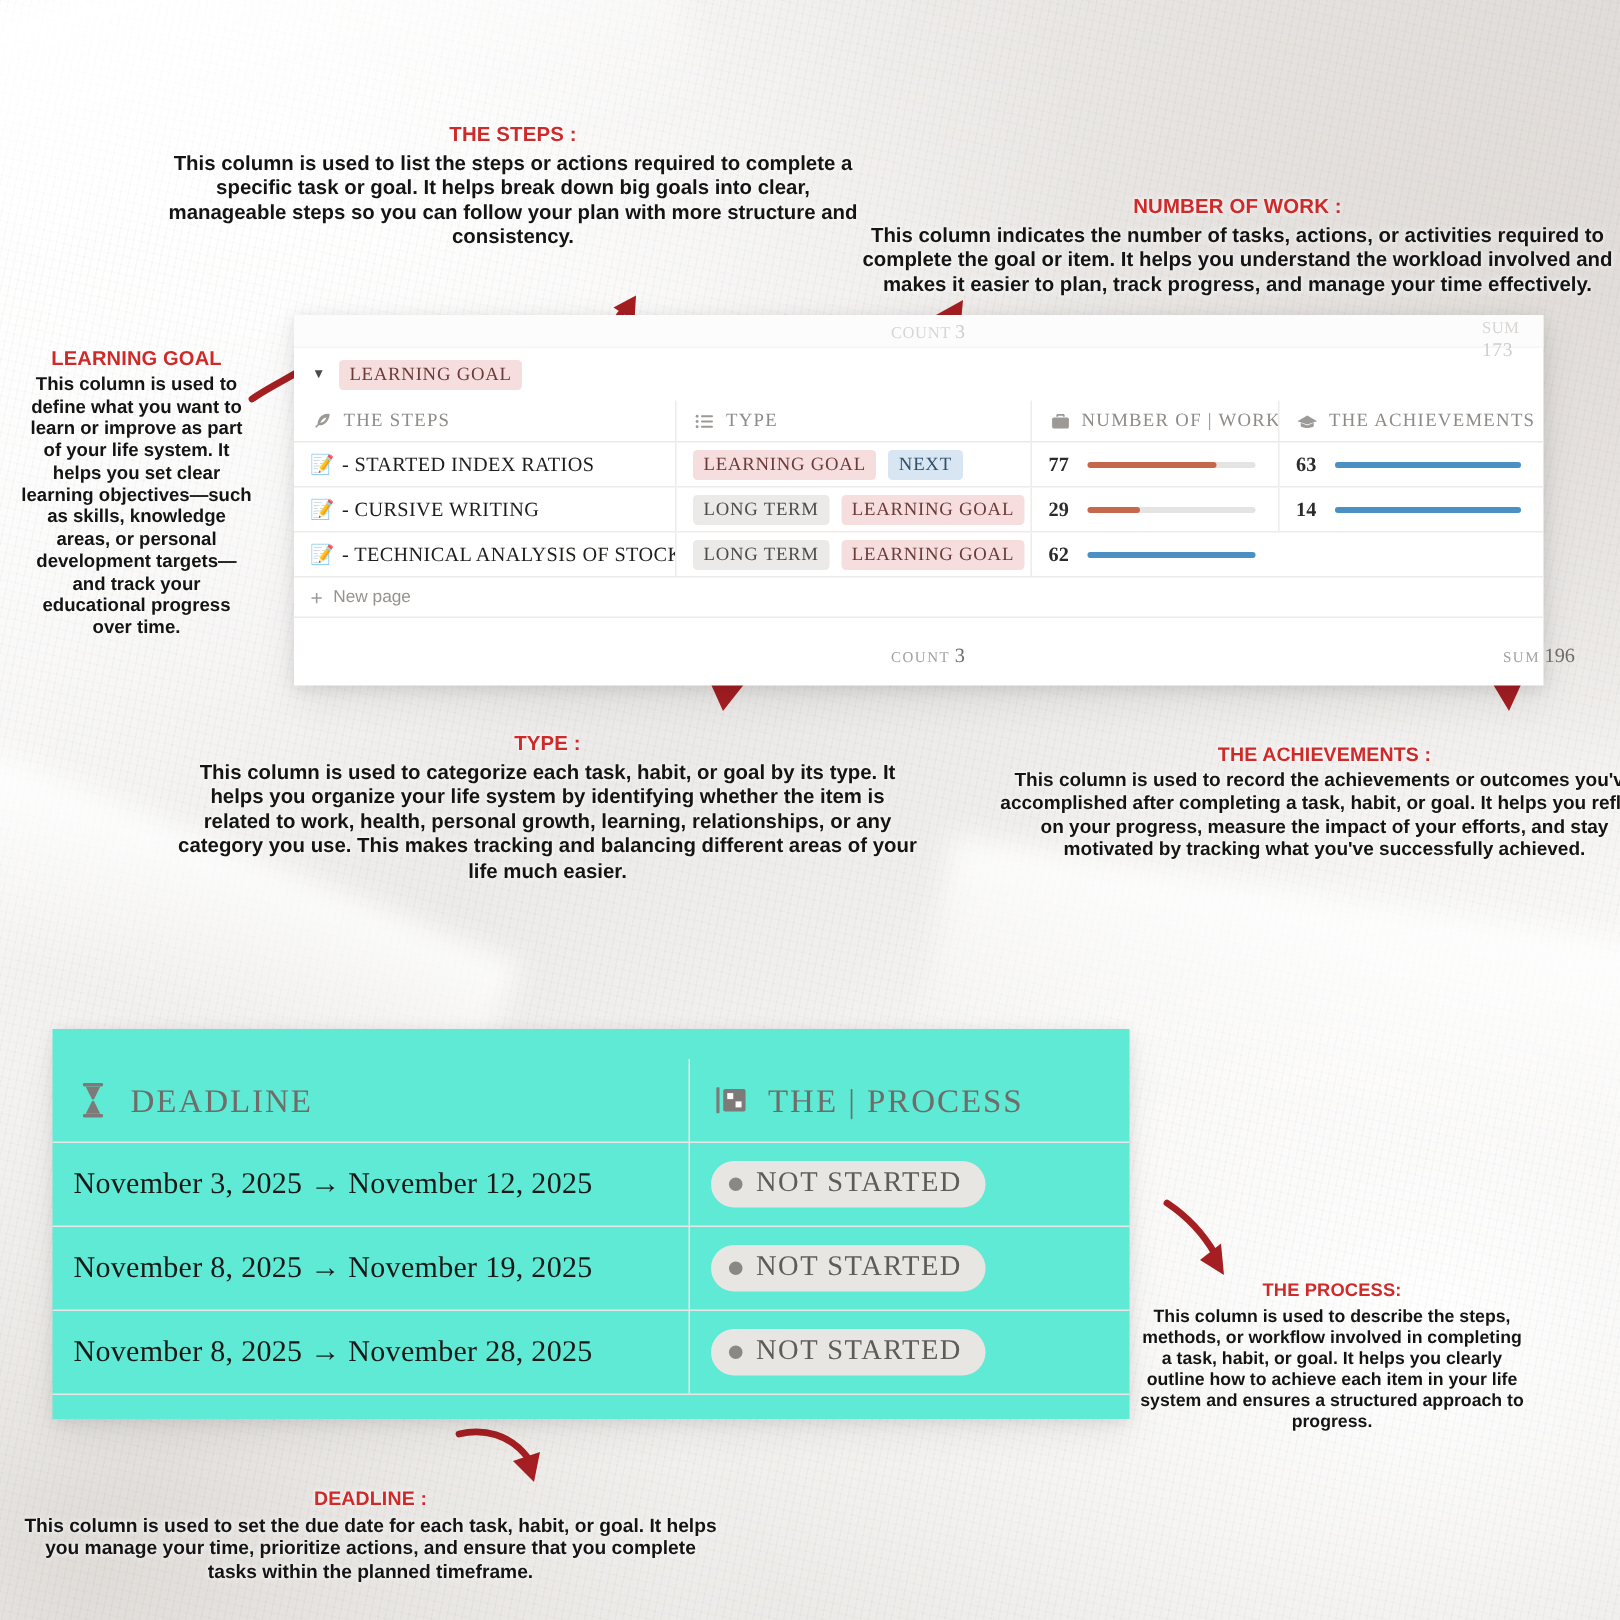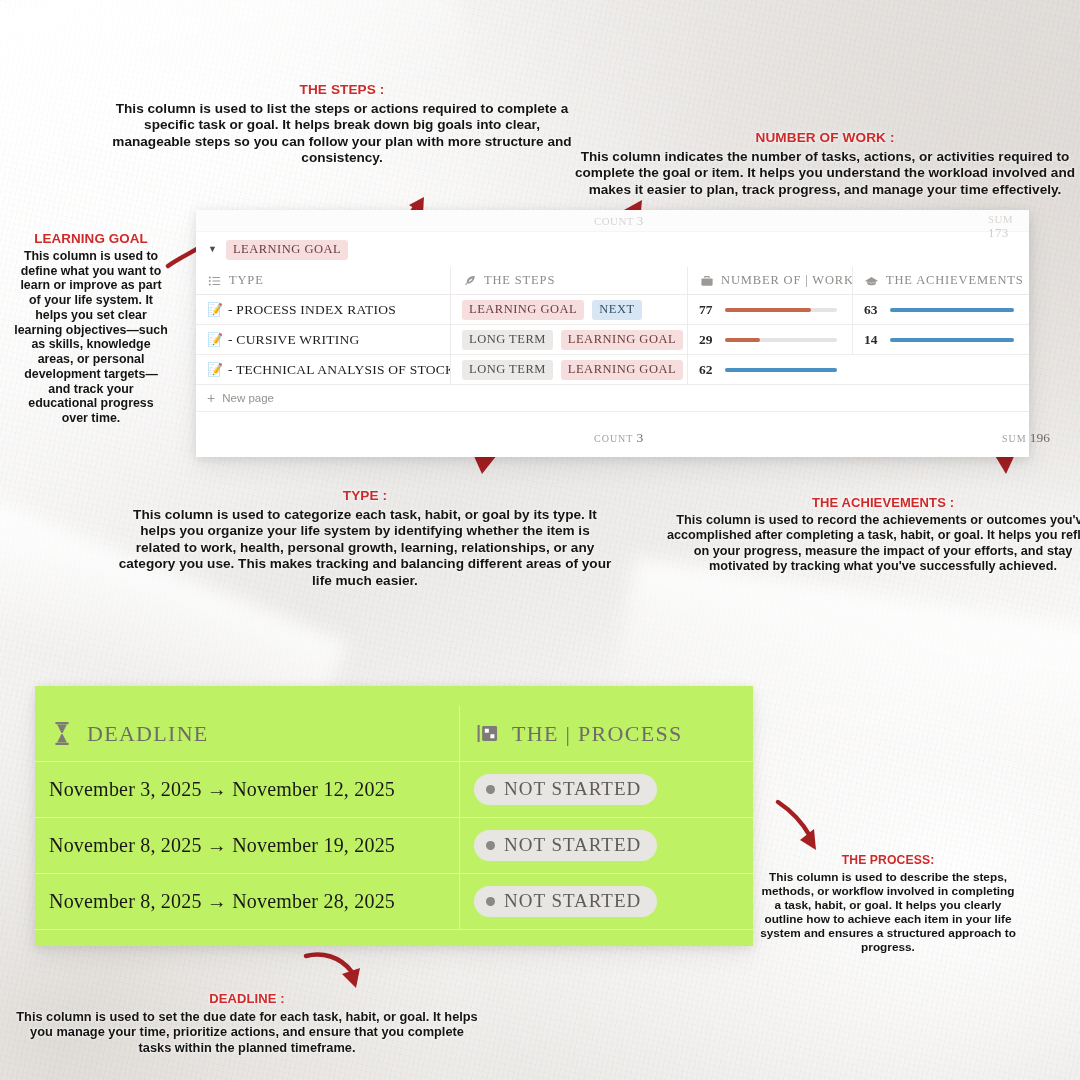--- a/index.html
+++ b/index.html
@@ -229,21 +229,21 @@
   .sum .lbl { font-size: 10px; letter-spacing: 1px; }
   .sum .num { font-size: 13.5px; color: #6d6a67; margin-left: 3px; }
 
   
   #table-bot {
     position: absolute;
     left: 35px;
     top: 686px;
     width: 718px;
     height: 260px;
-    background: #bef264;
+    background: #5eead4;
     box-shadow: 0 2px 10px rgba(0,0,0,0.09), 0 10px 24px rgba(0,0,0,0.06);
   }
   .bgrid {
     display: grid;
     grid-template-columns: 424px 294px;
     height: 100%;
   }
   .bcell {
     display: flex;
     align-items: center;
@@ -392,44 +392,44 @@
     </span>
   </div>
 
   <div id="grp-row">
     <span id="grp-caret">▼</span>
     <span class="chip pink">LEARNING GOAL</span>
   </div>
 
   <div id="hdr-row">
     <div class="grid">
+      <div class="cell">
+        <span class="hicon">
+          <svg viewBox="0 0 16 16" width="14" height="14" fill="currentColor">
+            <path d="M13.4 2.3c-3 -.6 -6 .7 -7.8 3.2 -1 1.4 -1.4 3 -1.3 4.5l-1.9 1.9 .9 .9 1.9-1.9c1.6 .2 3.3-.3 4.7-1.4 2.4-1.8 3.6-4.7 3.5-7.2zm-7 6.8c.2-.9 .7-1.8 1.4-2.5 .9-.9 2-1.4 3.1-1.6-.2 1-.8 2-1.7 2.8-.8 .7-1.8 1.1-2.8 1.3z"></path>
+          </svg>
+        </span>
+        <span class="hdr-label">THE STEPS</span>
+      </div>
       <div class="cell">
         <span class="hicon">
           <svg viewBox="0 0 16 16" width="14" height="14" fill="currentColor">
             <circle cx="2" cy="4" r="1.1"></circle>
               <rect x="5" y="3.3" width="9" height="1.4" rx=".6"></rect>
             <circle cx="2" cy="8" r="1.1"></circle>
               <rect x="5" y="7.3" width="9" height="1.4" rx=".6"></rect>
             <circle cx="2" cy="12" r="1.1"></circle>
               <rect x="5" y="11.3" width="9" height="1.4" rx=".6"></rect>
           </svg>
         </span>
         <span class="hdr-label">TYPE</span>
       </div>
       <div class="cell">
         <span class="hicon">
           <svg viewBox="0 0 16 16" width="14" height="14" fill="currentColor">
-            <path d="M13.4 2.3c-3 -.6 -6 .7 -7.8 3.2 -1 1.4 -1.4 3 -1.3 4.5l-1.9 1.9 .9 .9 1.9-1.9c1.6 .2 3.3-.3 4.7-1.4 2.4-1.8 3.6-4.7 3.5-7.2zm-7 6.8c.2-.9 .7-1.8 1.4-2.5 .9-.9 2-1.4 3.1-1.6-.2 1-.8 2-1.7 2.8-.8 .7-1.8 1.1-2.8 1.3z"></path>
-          </svg>
-        </span>
-        <span class="hdr-label">THE STEPS</span>
-      </div>
-      <div class="cell">
-        <span class="hicon">
-          <svg viewBox="0 0 16 16" width="14" height="14" fill="currentColor">
             <path d="M6 2.2h4c.7 0 1.2 .5 1.2 1.2v1h-1.4v-.8h-3.6v.8h-1.4v-1c0-.7 .5-1.2 1.2-1.2z"></path>
             <rect x="1.6" y="5" width="12.8" height="8.3" rx="1.3"></rect>
           </svg>
         </span>
         <span class="hdr-label">NUMBER OF | WORKS</span>
       </div>
       <div class="cell">
         <span class="hicon">
           <svg viewBox="0 0 16 16" width="15" height="15" fill="currentColor">
             <path d="M8 4.2 L15 8.4 L8 10.6 L1 8.4 Z"></path>
@@ -440,21 +440,21 @@
       </div>
     </div>
   </div>
 
   <div id="rows">
 
     <div class="drow">
       <div class="grid">
         <div class="cell">
           <span class="memo">📝</span>
-          <span class="step-text">- PROCESS INDEX RATIOS</span>
+          <span class="step-text">- STARTED INDEX RATIOS</span>
         </div>
         <div class="cell tags">
           <span class="chip pink">LEARNING GOAL</span>
           <span class="chip blue">NEXT</span>
         </div>
         <div class="cell">
           <div class="metric">
             <span class="val">77</span>
             <span class="track">
               <span class="fill orange" style="width:77%"></span>

